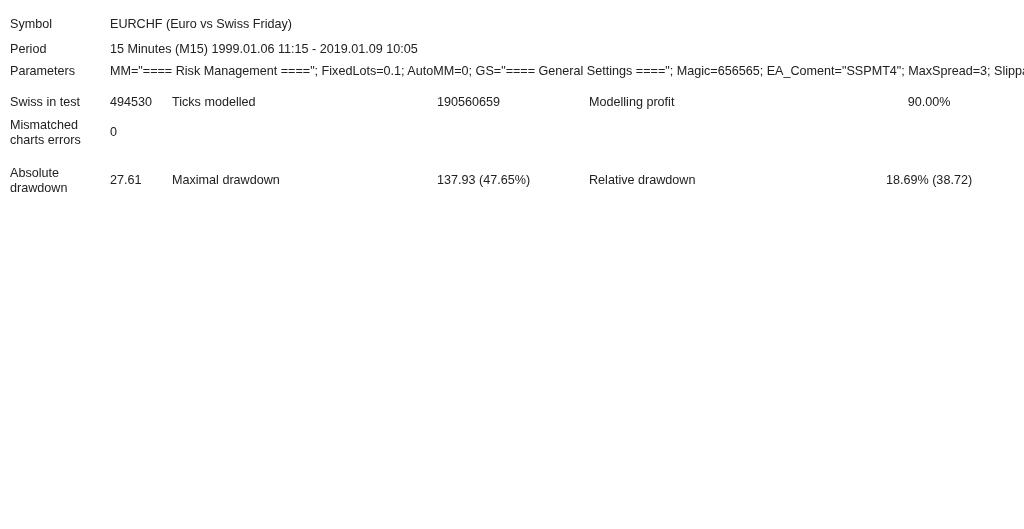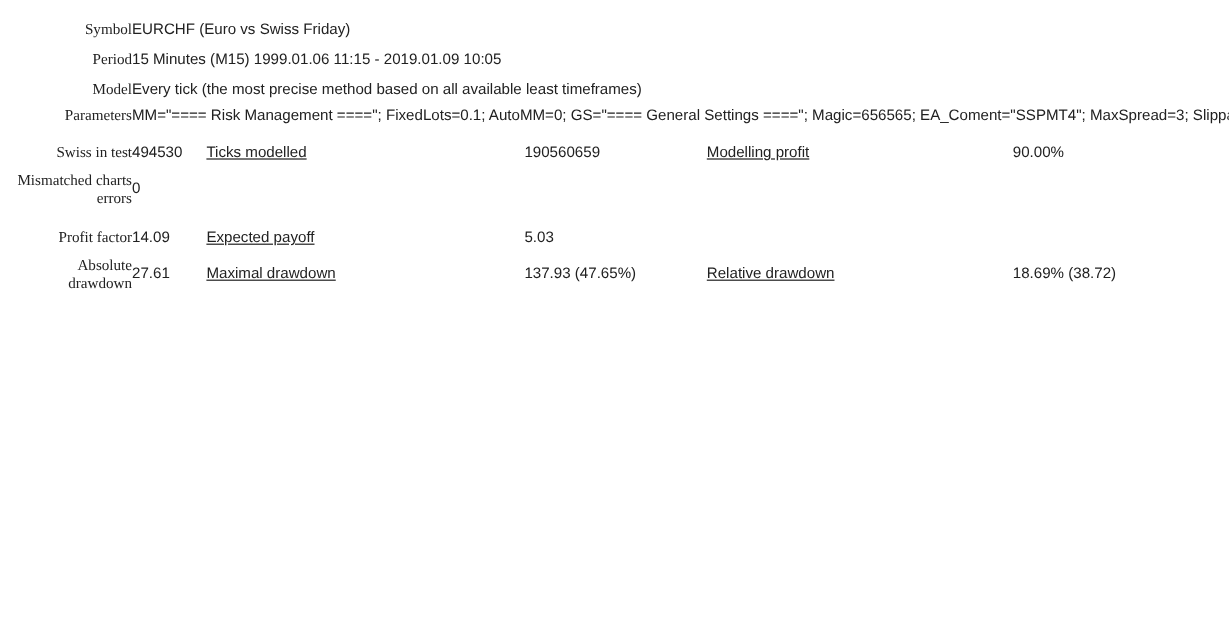--- a/index.html
+++ b/index.html
@@ -35,38 +35,36 @@
   }
   
   col.c-label1 { width: 100px; }
   col.c-val1   { width: 62px; }
   col.c-label2 { width: 265px; }
   col.c-val2   { width: 152px; }
   col.c-label3 { width: 255px; }
   col.c-val3   { width: 170px; }
 
   td.label {
-    text-align: right;
+    text-align: left;
     padding-left: 28px;
     padding-right: 6px;
     white-space: normal;
-    font-family: Liberation Serif, serif;
   }
   td.value {
     text-align: left;
     padding-right: 6px;
   }
   td.label3 {
     text-align: left;
     padding-left: 6px;
     white-space: normal;
-    text-decoration: underline;
   }
   td.value3 {
-    text-align: left;
+    text-align: center;
     padding-right: 11px;
   }
   td.wide {
     text-align: left;
     padding-left: 6px;
     white-space: normal;
   }
   tr.head-row td { height: 22px; }
   tr.head-row td.label { padding-top: 3px; }
   tr.head-row td.wide { padding-top: 3px; }
@@ -101,24 +99,20 @@
       <tr class="head-row">
         <td class="label">Symbol</td>
         <td class="wide" colspan="5">EURCHF (Euro vs Swiss Friday)</td>
       </tr>
 
       <tr class="head-row">
         <td class="label">Period</td>
         <td class="wide" colspan="5">15 Minutes (M15) 1999.01.06 11:15 - 2019.01.09 10:05</td>
       </tr>
 
-      <tr class="head-row">
-        <td class="label">Model</td>
-        <td class="wide" colspan="5">Every tick (the most precise method based on all available least timeframes)</td>
-      </tr>
 
       <tr>
         <td class="label" style="vertical-align:middle;padding-top:0">Parameters</td>
         <td class="wide params" colspan="5">MM="==== Risk Management ===="; FixedLots=0.1; AutoMM=0; GS="==== General Settings ===="; Magic=656565; EA_Coment="SSPMT4"; MaxSpread=3; Slippage=2; TicksTrade=true; StealthMode=false; EmergencyStopDist=50; StopLoss=50; TakeProfit=14; BandPeriod=7; MaxBreakEntry=30; BandBreakEntry=2; BandBreakExit=1; ATR_TF_FL=60; ATR_Per_FL=6; MaxATR_FL=30; ExitProfitOnReverse=3; Reverse_Bar_TF=1; UseTrendFilter=false; MA_Fast_Period=15; MA_Slow_Period=30; MA_Trend_TF=15; Trend_Impulse=5; ATR="==== Dynamic SL &amp; TP ===="; Use_ATR_Profit=false; ATR_Profit_Factor=0.115; Use_ATR_Stop=false; ATR_SL_Factor=0.28; ATR_TF_SL=60; ATR_Per_SL=4; TR="==== Time Restrictions ===="; TimeRestriction=true; CTHour1=0; CTHour2=23; CTHour3=55; CTHour4=55; CTHour5=55; CTHour6=55; CTHour7=55; CTHour8=55; CTHour9=55; CTHour10=55; DR="==== Daily Restrictions ===="; MondayTrading=true; TuesdayTrading=true; WednesdayTrading=true; ThursdayTrading=true; FridayTrading=true; SaturdayTrading=true; SundayTrading=true; SF="==== Wednesday Swap Filter ===="; WednesdaySwapFilter=true; MaxNegSwapPips=-0.5; RF="==== Rollover Time &amp; Spread Filter ===="; RolloverTimeFilter=true; MinutesBefore=5; MinutesAfter=10; x_MaxSpreadFilter=true; x_MaxSpread=2; NN="==== Notifications ===="; EMAIL_Notification=false; PUSH_Notification=false; G="===== GMT Settings ===="; GMT_Offset=2; Calculate_DST=true; NF="==== News Filter Settings ===="; Avoid_News=false; Include_Medium_News=false; Filter_NFP_FOMC_ONLY=false; Wait_Before_News=30; Wait_After_News=30; FE="==== Friday Exit ===="; FridayExit=false; ExitHourFr=21; LastTradeHour=19;</td>
       </tr>
 
       <tr class="spacer">
           <td colspan="6"></td>
         </tr>
 
@@ -139,28 +133,20 @@
         <td class="label3"></td>
         <td class="value3"></td>
       </tr>
 
       <tr class="spacer">
           <td colspan="6"></td>
         </tr>
 
 
 
-      <tr class="stat-row">
-        <td class="label">Profit factor</td>
-        <td class="value">14.09</td>
-        <td class="label3">Expected payoff</td>
-        <td class="value">5.03</td>
-        <td class="label3"></td>
-        <td class="value3"></td>
-      </tr>
 
       <tr class="stat-row">
         <td class="label multiline" style="width:76px">Absolute drawdown</td>
         <td class="value" style="vertical-align:middle">27.61</td>
         <td class="label3" style="vertical-align:middle">Maximal drawdown</td>
         <td class="value" style="vertical-align:middle">137.93 (47.65%)</td>
         <td class="label3" style="vertical-align:middle">Relative drawdown</td>
         <td class="value3" style="vertical-align:middle">18.69% (38.72)</td>
       </tr>
     </tbody>

